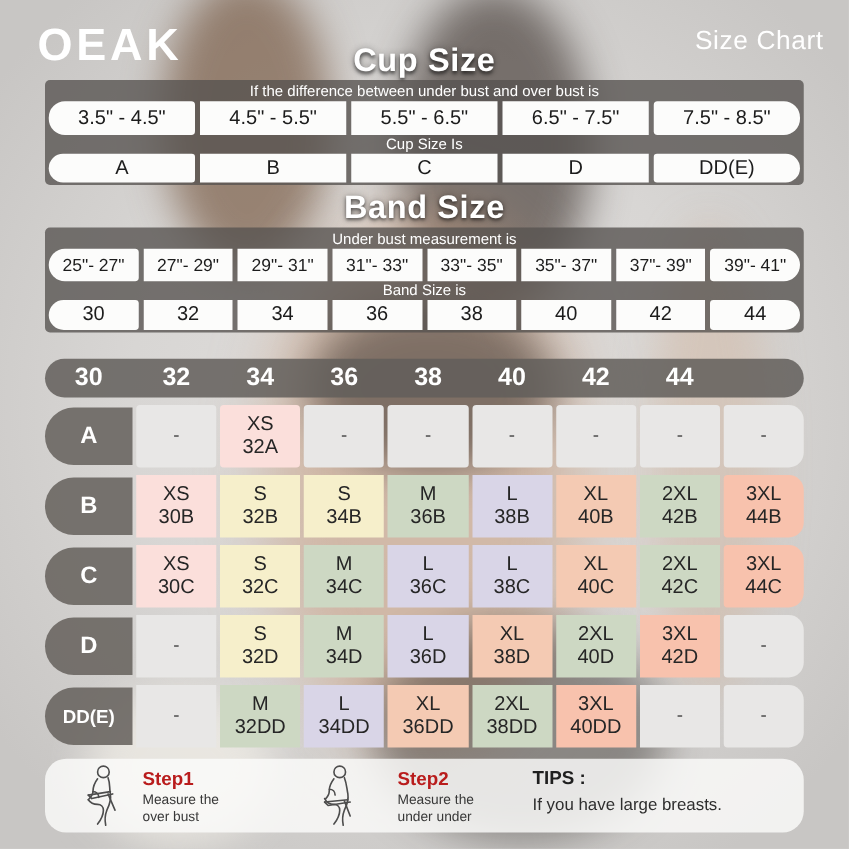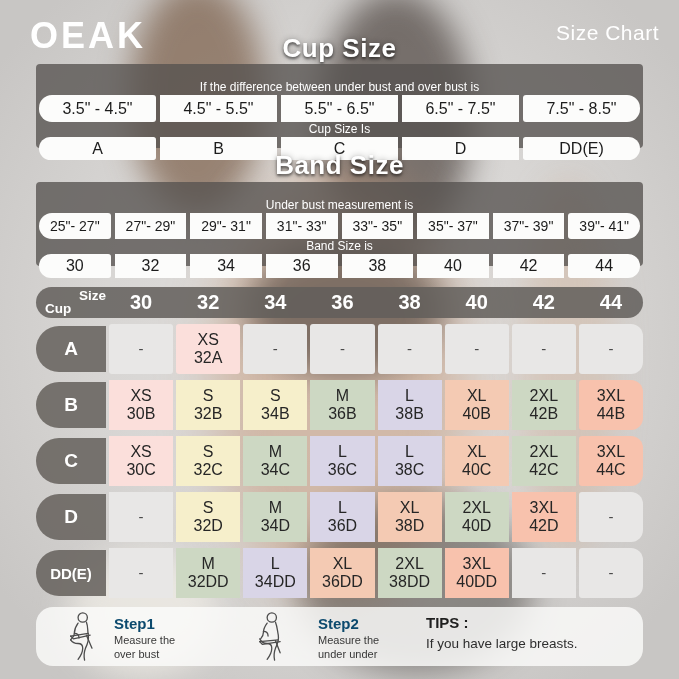--- a/index.html
+++ b/index.html
@@ -19,21 +19,21 @@
 
   .logo{position:absolute;left:30px;top:15px;color:#fff;font-size:36px;font-weight:700;letter-spacing:3px}
   .page-label{position:absolute;right:20px;top:21px;color:#fff;font-size:21px;font-weight:500;letter-spacing:.5px}
 
   .sec-title{position:absolute;left:0;width:100%;text-align:center;color:#fff;font-weight:700;font-size:26px;
              text-shadow:0 2px 3px rgba(0,0,0,.55),0 0 6px rgba(0,0,0,.3);letter-spacing:.5px}
   .cup-title{top:33px}
   .band-title{top:150px}
 
   .panel{position:absolute;left:36px;width:607px;height:84px;border-radius:4px;
-         background:rgba(86,82,79,.78);box-sizing:border-box;padding:16px 2px}
+         background:rgba(86,82,79,.78);box-sizing:border-box;padding:2px 2px}
   .cup-panel{top:64px}
   .band-panel{top:182px}
   .panel-label{color:#fff;font-size:12px;text-align:center;line-height:15px;height:15px;font-weight:500}
   .cells{display:flex;gap:4px;padding:0 1px;box-sizing:border-box}
   .cells.r1{height:27px}.cells.r2{height:23px}
   .band-panel .cells.r1{height:26px}.band-panel .cells.r2{height:24px}
   .wcell{flex:1;background:#fcfcfb;color:#1c1c1c;display:flex;align-items:center;justify-content:center;
          font-weight:500}
   .fs16{font-size:16px}.fs14{font-size:14px}
   .wcell.first{border-radius:13px 3px 3px 13px}
@@ -58,21 +58,21 @@
   .mx-cell.dash{font-size:15px;color:#4a4a4a}
   .mx-row:first-child .mx-cell{border-radius:3px}
   .mx-row:first-child .mx-cell.last{border-radius:3px 12px 12px 3px}
 
   .footer{position:absolute;left:36px;top:607px;width:607px;height:59px;border-radius:17px;
           background:rgba(251,251,250,.82)}
   .step-icon{position:absolute;top:4px}
   .i1{left:18px}.i2{left:208px}
   .step-block{position:absolute;top:8px}
   .s1{left:78px}.s2{left:282px}
-  .step-title{font-size:15px;font-weight:700;color:#0c4a6e;margin-bottom:2px}
+  .step-title{font-size:15px;font-weight:700;color:#b91c1c;margin-bottom:2px}
   .step-line{font-size:11px;color:#383838;line-height:1.25}
   .tips{position:absolute;left:390px;top:7px}
   .tips-title{font-size:15px;font-weight:700;color:#1f1f1f;margin-bottom:3px}
   .tips-line{font-size:13.5px;color:#2e2e2e;line-height:1.45}
 </style>
 </head>
 <body>
 
 <div class="bg">
   <div class="blob b-hair1"></div>
@@ -127,24 +127,20 @@
       <div class="wcell fs16">34</div>
       <div class="wcell fs16">36</div>
       <div class="wcell fs16">38</div>
       <div class="wcell fs16">40</div>
       <div class="wcell fs16">42</div>
       <div class="wcell fs16 last">44</div>
     </div>
 </div>
 
 <div class="mx-header" id="mx-header">
-  <div class="mx-corner">
-    <span class="corner-size">Size</span>
-    <span class="corner-cup">Cup</span>
-  </div>
 <div class="mx-col">30</div>
     <div class="mx-col">32</div>
     <div class="mx-col">34</div>
     <div class="mx-col">36</div>
     <div class="mx-col">38</div>
     <div class="mx-col">40</div>
     <div class="mx-col">42</div>
     <div class="mx-col">44</div>
   </div>
 <div class="mx-rows" id="mx-rows">

